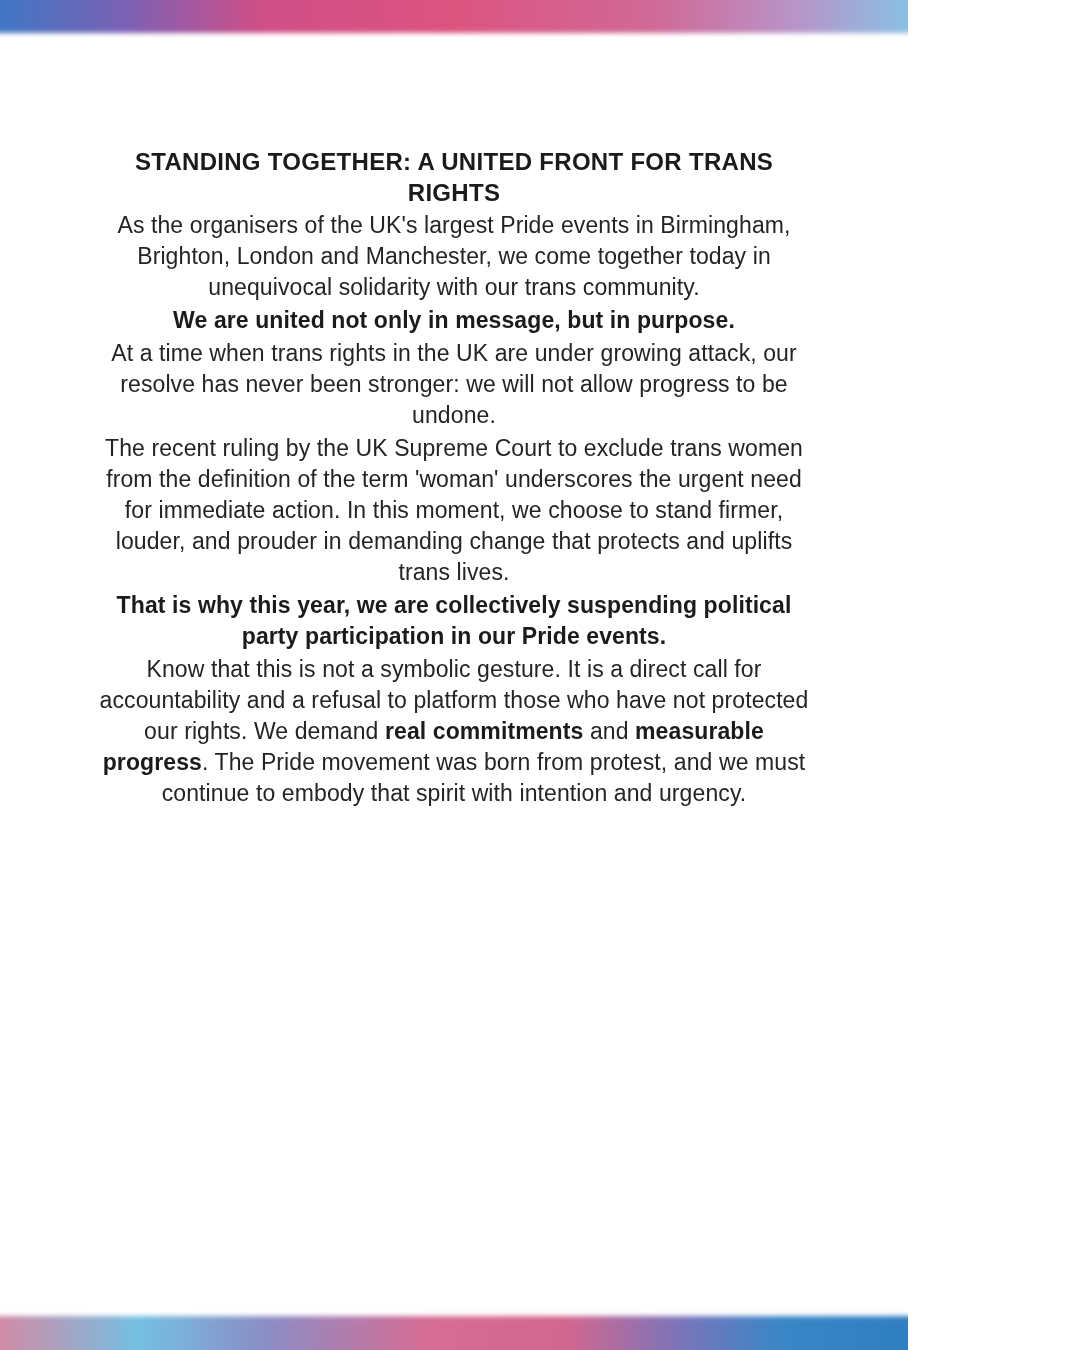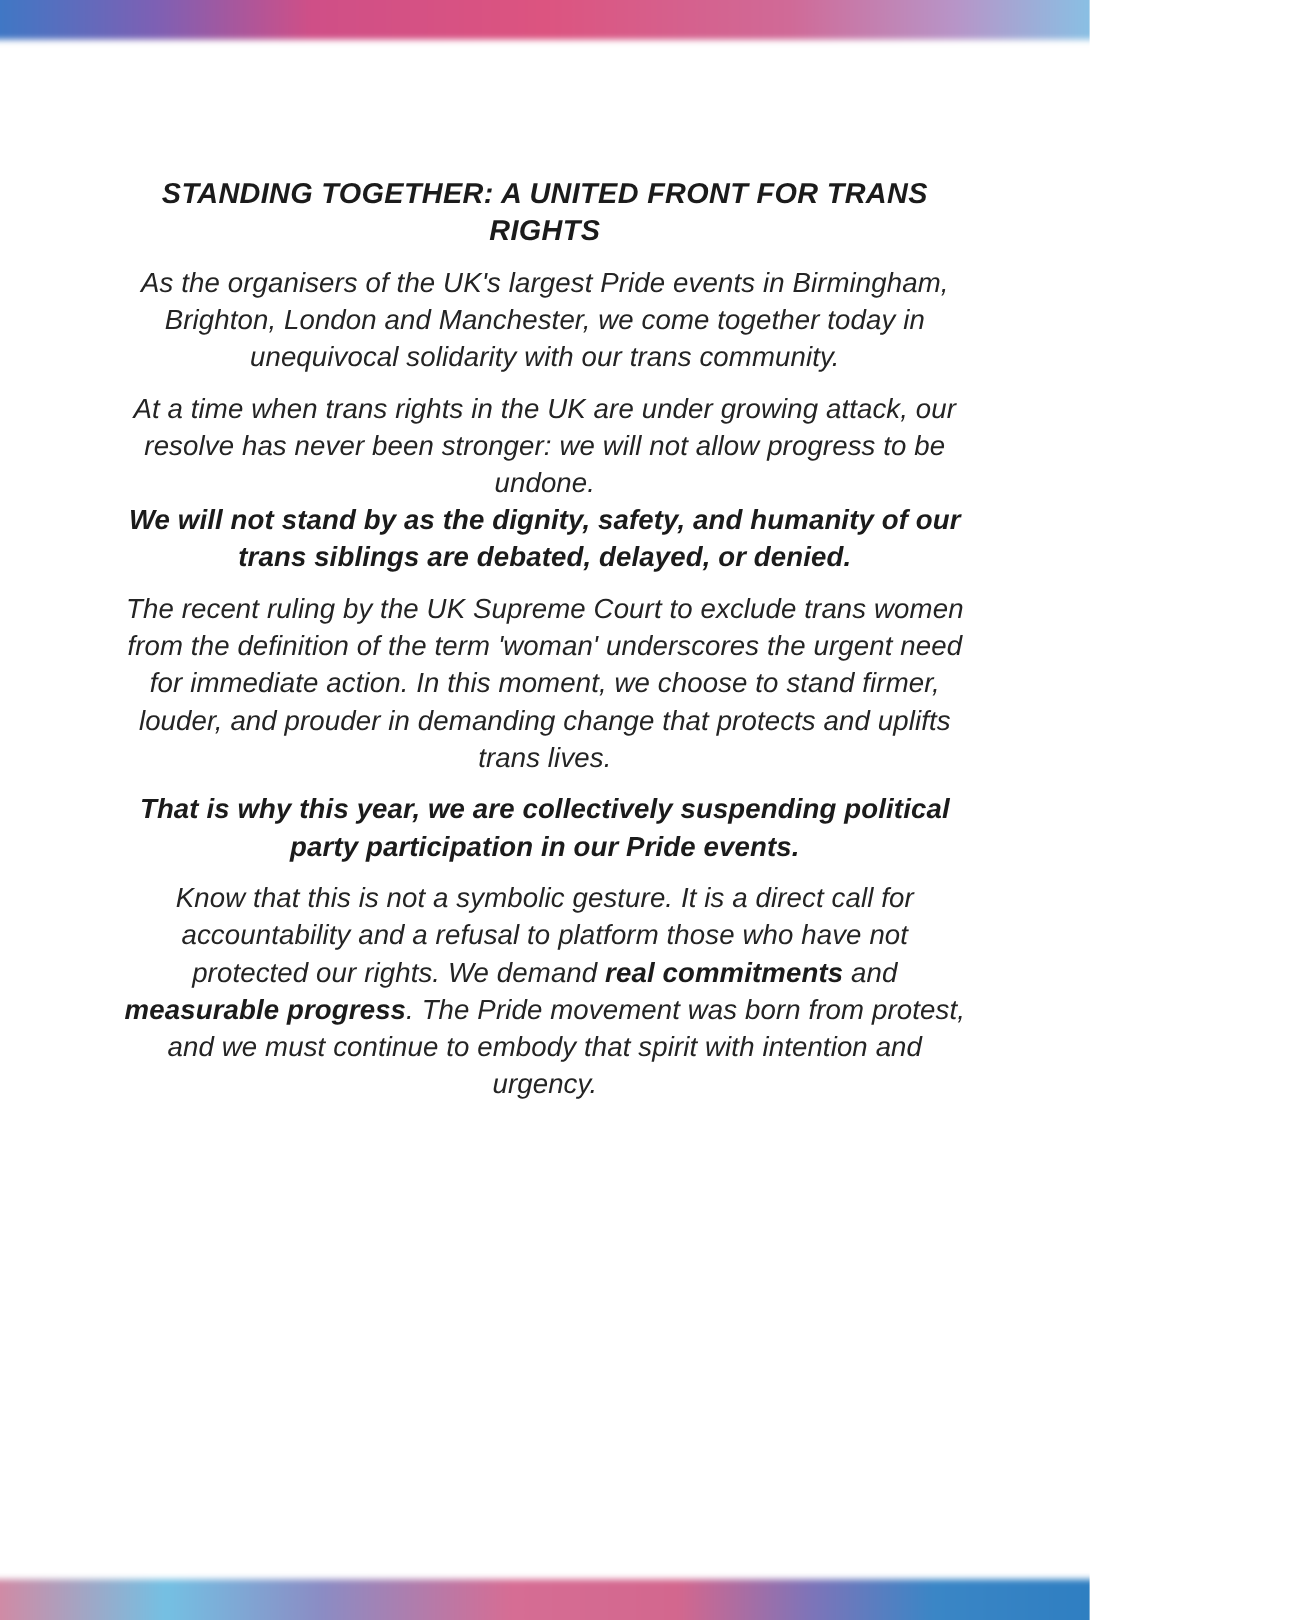--- a/index.html
+++ b/index.html
@@ -3,21 +3,20 @@
 <meta charset="utf-8">
 <style>
   html, body { margin: 0; padding: 0; background: #ffffff; }
   .canvas {
     position: relative;
     width: 908px;
     height: 1350px;
     background: #ffffff;
     overflow: hidden;
     font-family: "Liberation Sans", sans-serif;
-    font-style: italic;
   }
   
   .bar {
     position: absolute;
     left: -10px;
     right: -10px;
     filter: blur(2.5px);
   }
   .bar.top    { top: -9px;    height: 42px; }
   .bar.bottom { bottom: -9px; height: 43px; }
@@ -34,21 +33,21 @@
 
   h1.title {
     margin: 0;
     font-size: 24px;
     line-height: 31px;
     font-weight: 700;
     letter-spacing: 0.3px;
     color: #1b1b1b;
   }
   .para {
-    margin: 12px;
+    margin: 2px;
     font-size: 23px;
     line-height: 31px;
     font-weight: 400;
     letter-spacing: 0.1px;
   }
   .para .bold, .para.bold { font-weight: 700; color: #1b1b1b; }
   .block { display: block; text-align: center; }
 </style>
 </head>
 <body>
@@ -56,24 +55,24 @@
 <div class="canvas">
 
   <div class="bar top" style="background: linear-gradient(90deg, rgb(59, 121, 198) 0%, rgb(125, 96, 180) 15%, rgb(207, 79, 135) 29%, rgb(220, 84, 128) 50%, rgb(208, 106, 151) 72%, rgb(183, 149, 200) 87%, rgb(133, 195, 230) 100%);"></div>
 
   <main class="content">
 
     <h1 class="title">STANDING TOGETHER: A UNITED FRONT FOR TRANS RIGHTS</h1>
 
     <p class="para"><span>As the organisers of the UK's largest Pride events in Birmingham, Brighton, London and Manchester, we come together today in unequivocal solidarity with our trans community.</span></p>
 
+    <p class="para bold"><span>We are united not only in message, but in purpose.</span></p>
 
     <p class="para">
         <span class="block">At a time when trans rights in the UK are under growing attack, our resolve has never been stronger: we will not allow progress to be undone.</span>
-        <span class="block bold">We will not stand by as the dignity, safety, and humanity of our trans siblings are debated, delayed, or denied.</span>
       </p>
 
 
 
     <p class="para"><span>The recent ruling by the UK Supreme Court to exclude trans women from the definition of the term 'woman' underscores the urgent need for immediate action. In this moment, we choose to stand firmer, louder, and prouder in demanding change that protects and uplifts trans lives.</span></p>
 
     <p class="para bold"><span>That is why this year, we are collectively suspending political party participation in our Pride events.</span></p>
 
     <p class="para"><span>Know that this is not a symbolic gesture. It is a direct call for accountability and a refusal to platform those who have not protected our rights. We demand </span><span class="bold">real commitments</span><span> and </span><span class="bold">measurable progress</span><span>. The Pride movement was born from protest, and we must continue to embody that spirit with intention and urgency.</span></p>
 

